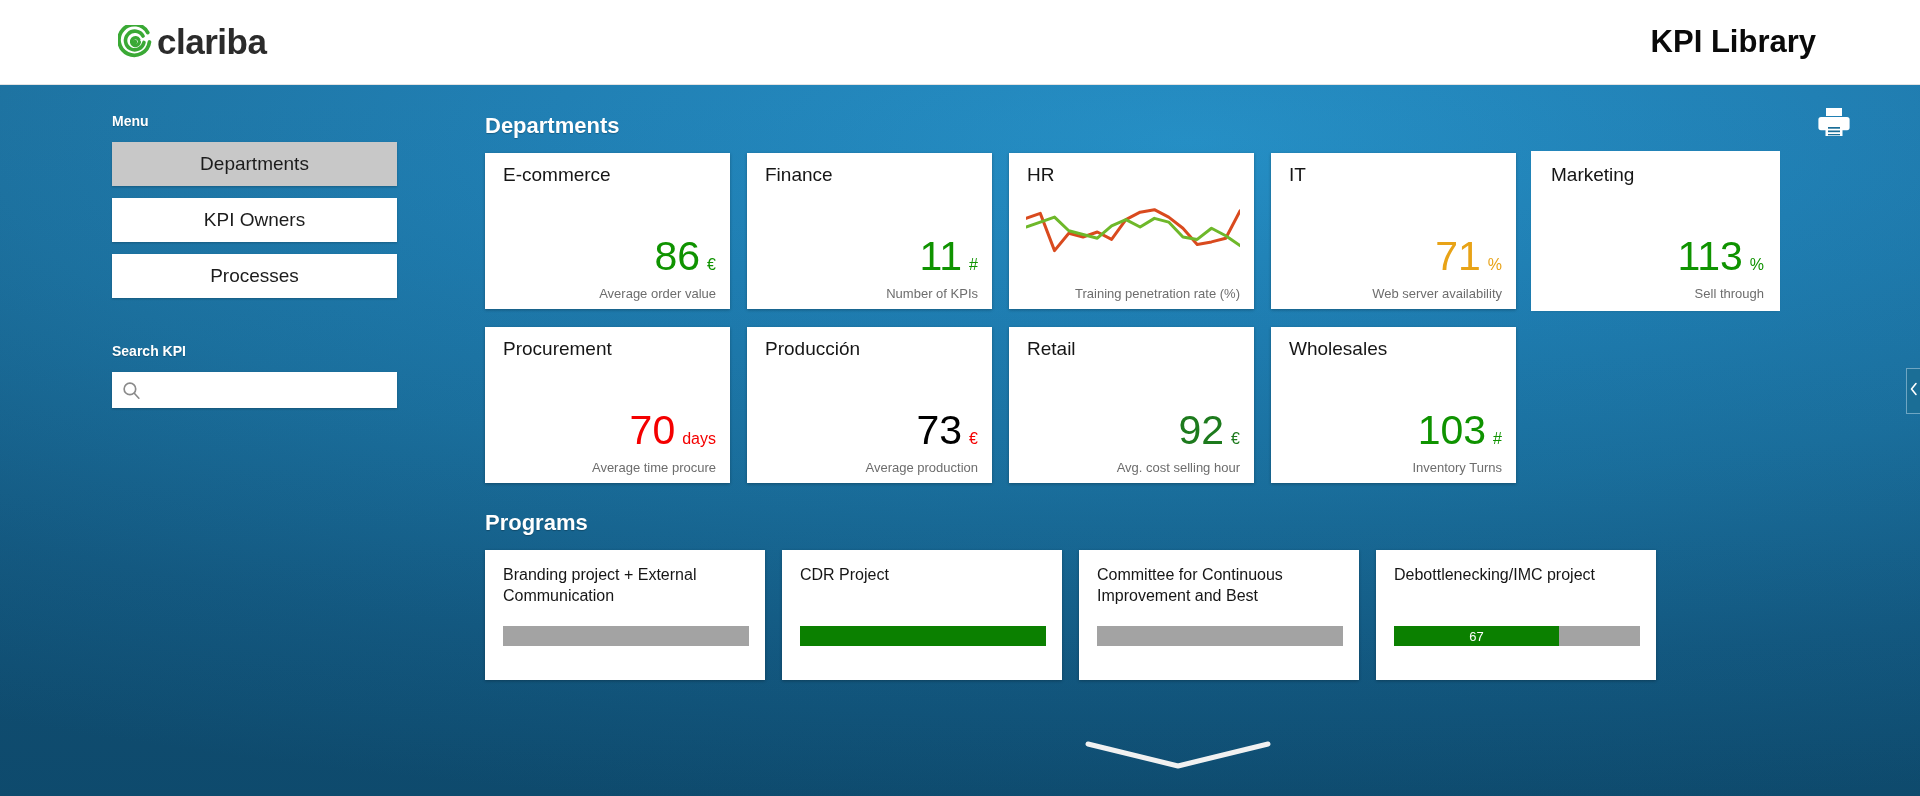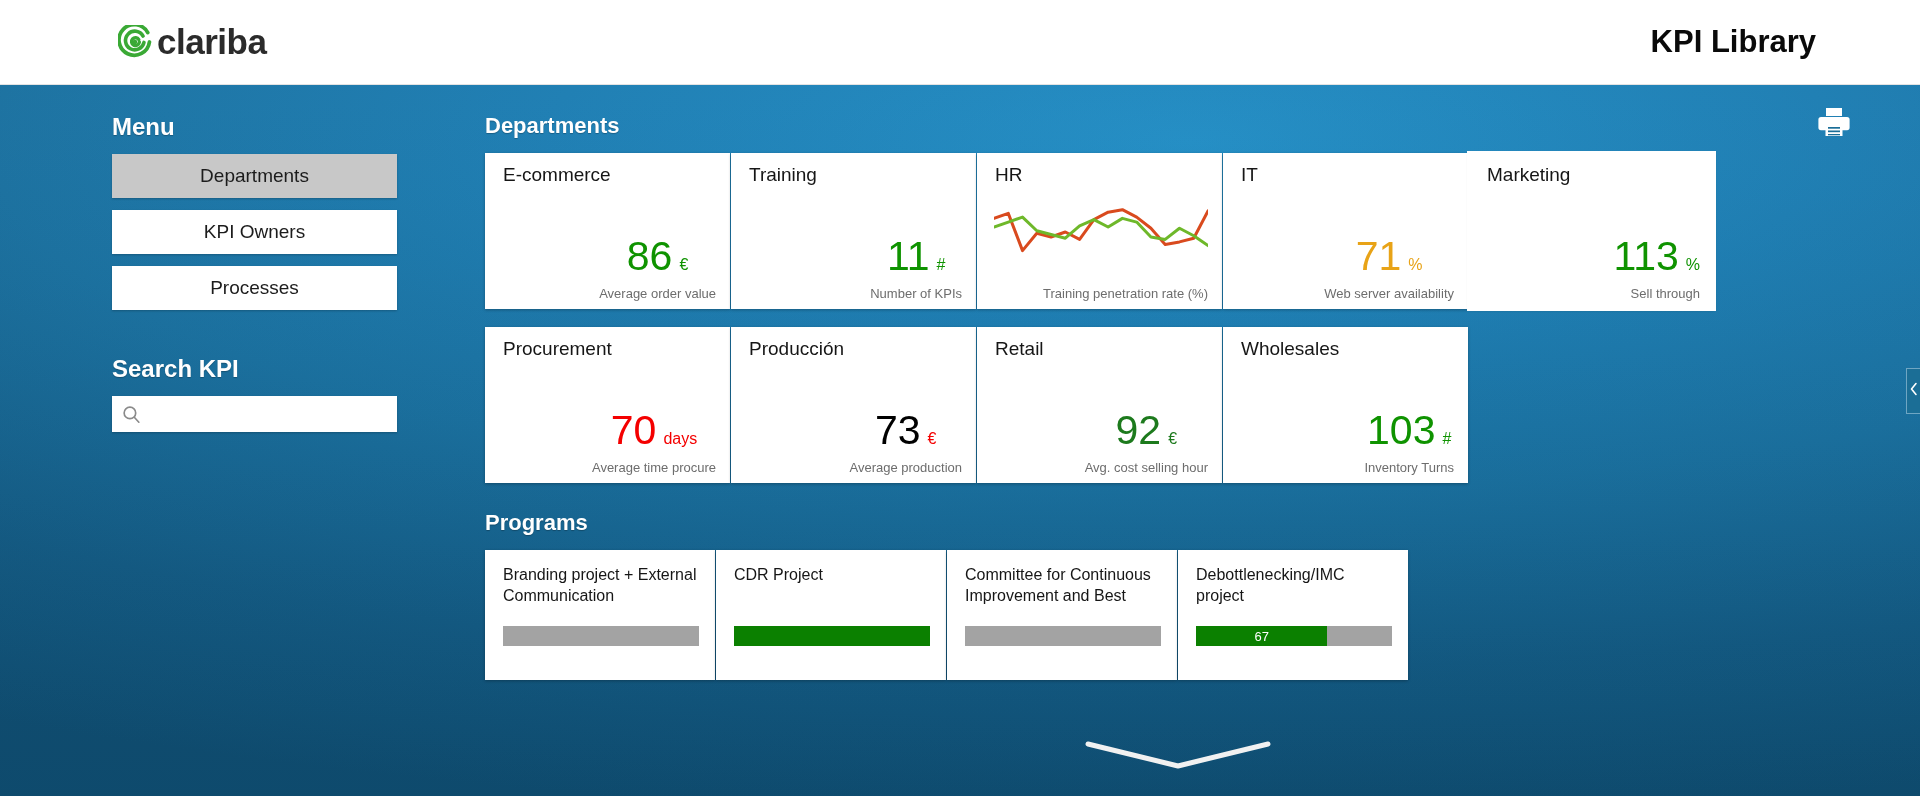--- a/index.html
+++ b/index.html
@@ -63,21 +63,21 @@
   
   .sidebar {
     position: absolute;
     left: 112px;
     top: 28px;
     width: 285px;
     z-index: 3;
   }
   .side-heading {
     color: #ffffff;
-    font-size: 24px;
+    font-size: 14px;
     font-weight: bold;
     margin-bottom: 13px;
     text-shadow: 0 1px 1px rgba(0,0,0,0.25);
   }
   .menu-btn {
     height: 44px;
     background: #ffffff;
     display: flex;
     align-items: center;
     justify-content: center;
@@ -133,21 +133,21 @@
   .print-btn {
     margin-top: -7px;
     margin-right: 17px;
     cursor: pointer;
     line-height: 0;
   }
 
   .card-grid {
     display: flex;
     flex-wrap: wrap;
-    gap: 18px 1px;
+    gap: 18px 17px;
   }
   .kpi-card {
     width: 245px;
     height: 156px;
     background: #ffffff;
     position: relative;
     padding: 11px 14px 10px 18px;
     box-shadow: 0 1px 3px rgba(0,0,0,0.28);
     cursor: pointer;
   }
@@ -162,21 +162,21 @@
   }
   .kpi-body {
     position: absolute;
     right: 14px;
     bottom: 8px;
     text-align: right;
   }
   .kpi-value {
     display: flex;
     align-items: baseline;
-    justify-content: center;
+    justify-content: flex-end;
     gap: 7px;
   }
   .kpi-number { font-size: 41px; font-weight: normal; line-height: 1; }
   .kpi-unit { font-size: 16px; line-height: 1; }
   .kpi-desc {
     font-size: 13px;
     color: #6d6d6d;
     margin-top: 9px;
   }
   .spark {
@@ -184,21 +184,21 @@
     left: 17px;
     right: 14px;
     top: 48px;
     height: 62px;
   }
   .spark svg { width: 100%; height: 100%; display: block; }
 
   
   .programs-wrap { margin-top: 27px; }
   .prog-card {
-    width: 230px;
+    width: 280px;
     height: 130px;
     background: #ffffff;
     position: relative;
     padding: 14px 16px 0 18px;
     box-shadow: 0 1px 3px rgba(0,0,0,0.28);
     cursor: pointer;
   }
   .prog-name {
     font-size: 16px;
     color: #161616;
@@ -321,21 +321,21 @@
         <div class="kpi-body">
           <div class="kpi-value">
             <span class="kpi-number" style="color:#0f9300">86</span>
             <span class="kpi-unit" style="color:#0f9300">€</span>
           </div>
           <div class="kpi-desc">Average order value</div>
         </div>
       </div>
 
       <div class="kpi-card">
-        <div class="kpi-name">Training</div>
+        <div class="kpi-name">Finance</div>
         <div class="kpi-body">
           <div class="kpi-value">
             <span class="kpi-number" style="color:#0f9300">11</span>
             <span class="kpi-unit" style="color:#0f9300">#</span>
           </div>
           <div class="kpi-desc">Number of KPIs</div>
         </div>
       </div>
 
       <div class="kpi-card">

